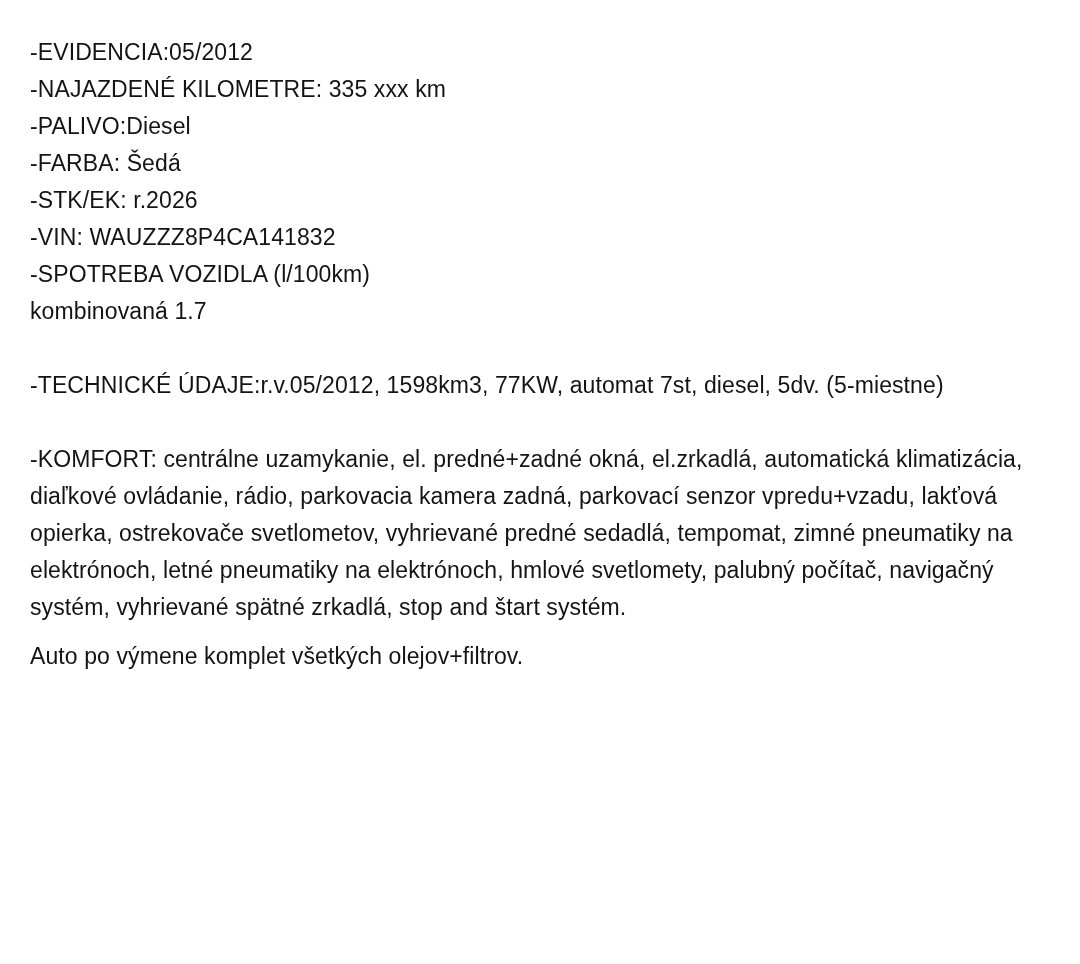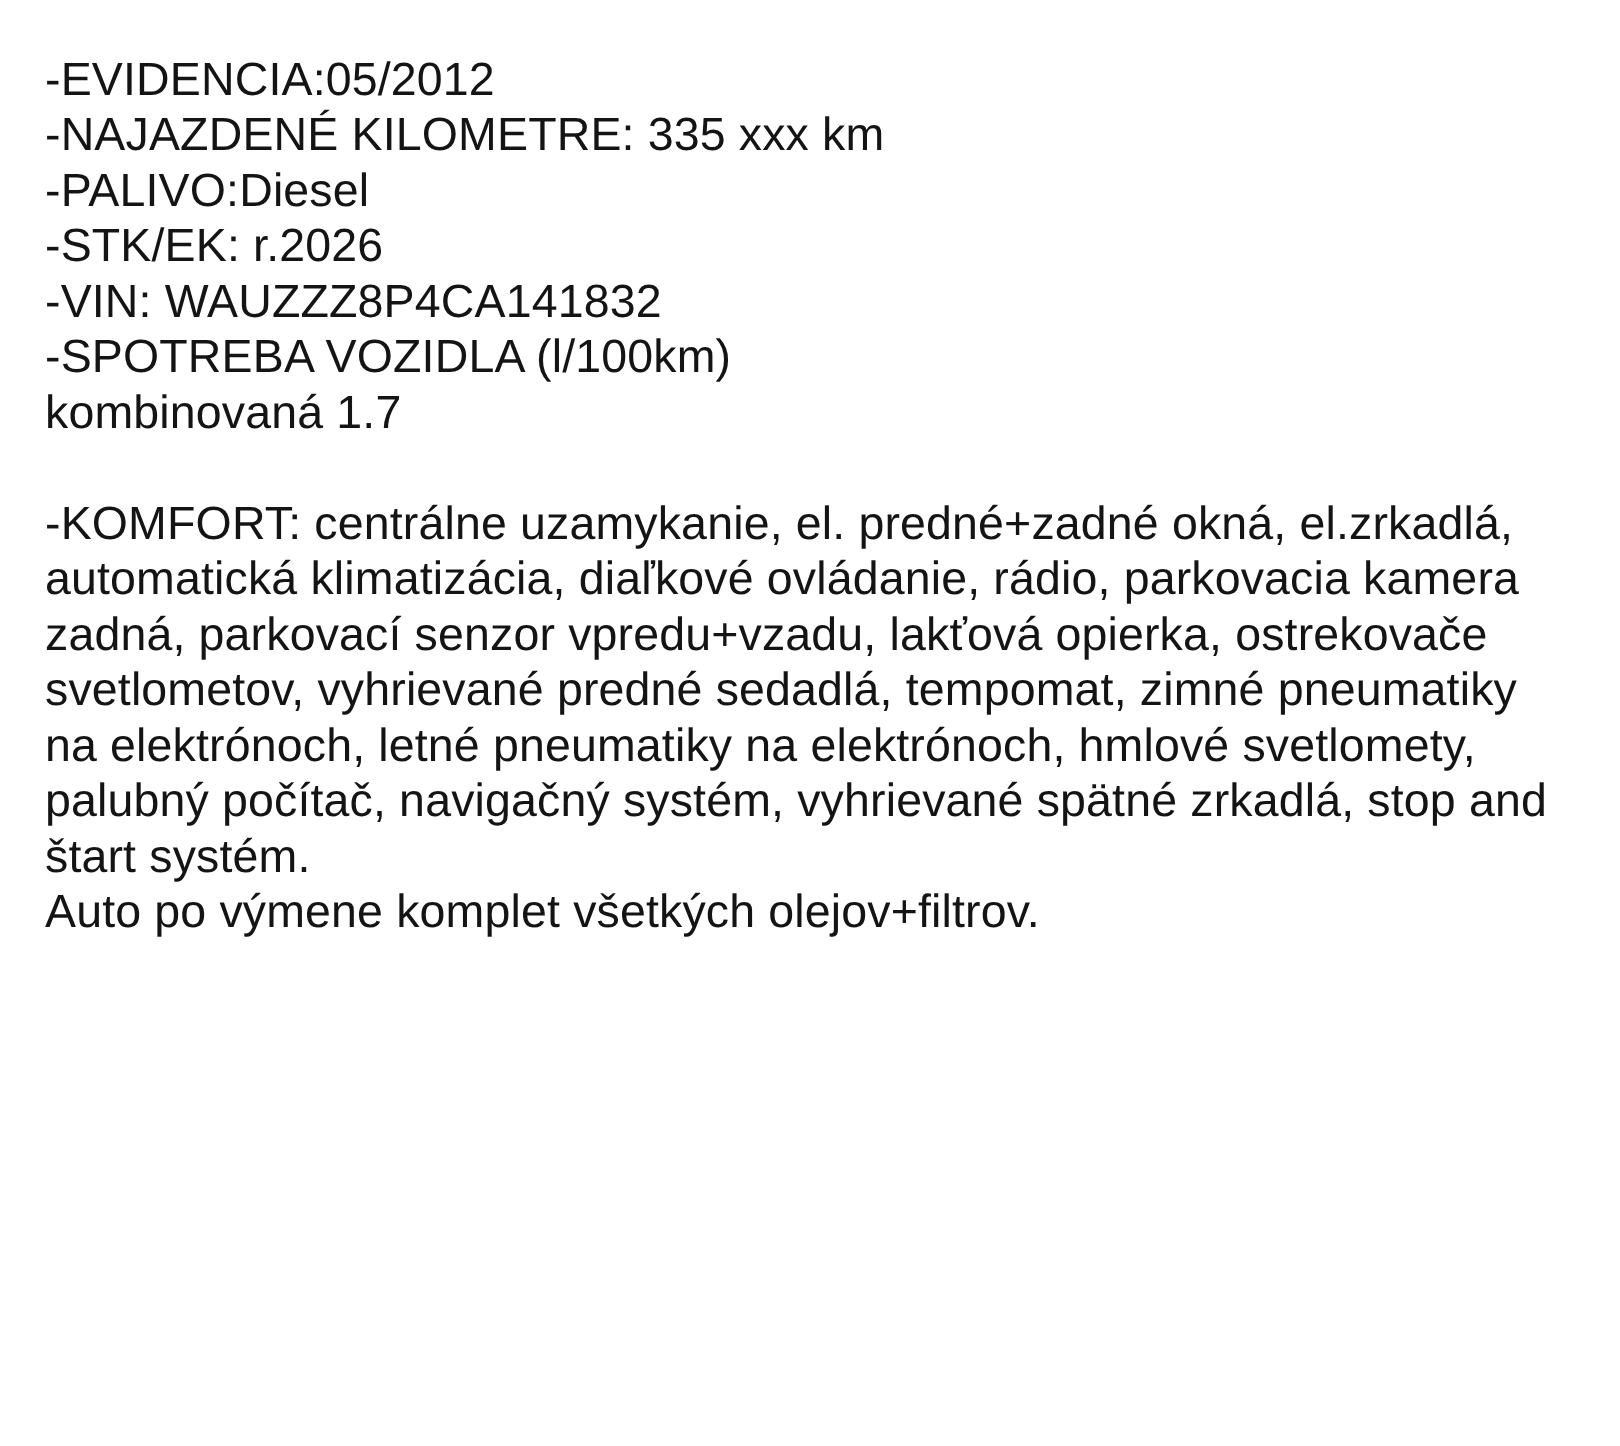--- a/index.html
+++ b/index.html
@@ -15,21 +15,21 @@
     color: #111111;
   }
   .page {
     box-sizing: border-box;
     width: 1080px;
     height: 964px;
     padding: 34px 40px 0 30px;
     background: #ffffff;
   }
   .listing {
-    font-size: 31px;
+    font-size: 23px;
     line-height: 37px;
     letter-spacing: 0.1px;
     color: #141414;
   }
   .block {
     margin: 0;
   }
   .block + .block {
     margin-top: 37px;
   }
@@ -43,25 +43,27 @@
 </head>
 <body>
 
 <div class="page">
   <div class="listing">
 
     <div class="block">
       <div class="line">-EVIDENCIA:05/2012</div>
       <div class="line">-NAJAZDENÉ KILOMETRE: 335 xxx km</div>
       <div class="line">-PALIVO:Diesel</div>
+      <div class="line">-FARBA: Šedá</div>
       <div class="line">-STK/EK: r.2026</div>
       <div class="line">-VIN: WAUZZZ8P4CA141832</div>
       <div class="line">-SPOTREBA VOZIDLA (l/100km)</div>
       <div class="line">kombinovaná 1.7</div>
     </div>
 
+    <div class="block para">-TECHNICKÉ ÚDAJE:r.v.05/2012, 1598km3, 77KW, automat 7st, diesel, 5dv. (5-miestne)</div>
 
     <div class="block para">-KOMFORT: centrálne uzamykanie, el. predné+zadné okná, el.zrkadlá, automatická klimatizácia, diaľkové ovládanie, rádio, parkovacia kamera zadná, parkovací senzor vpredu+vzadu, lakťová opierka, ostrekovače svetlometov, vyhrievané predné sedadlá, tempomat, zimné pneumatiky na elektrónoch, letné pneumatiky na elektrónoch, hmlové svetlomety, palubný počítač, navigačný systém, vyhrievané spätné zrkadlá, stop and štart systém.</div>
 
-    <div class="block para" style="margin-top:0">Auto po výmene komplet všetkých olejov+filtrov.</div>
+    <div class="block para" style="margin-top:12px">Auto po výmene komplet všetkých olejov+filtrov.</div>
 
   </div>
 </div>
 
 </body></html>

